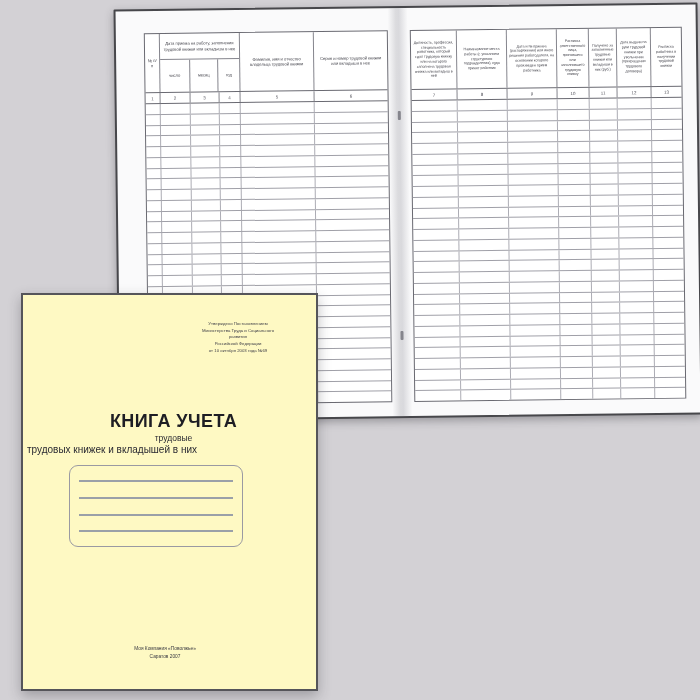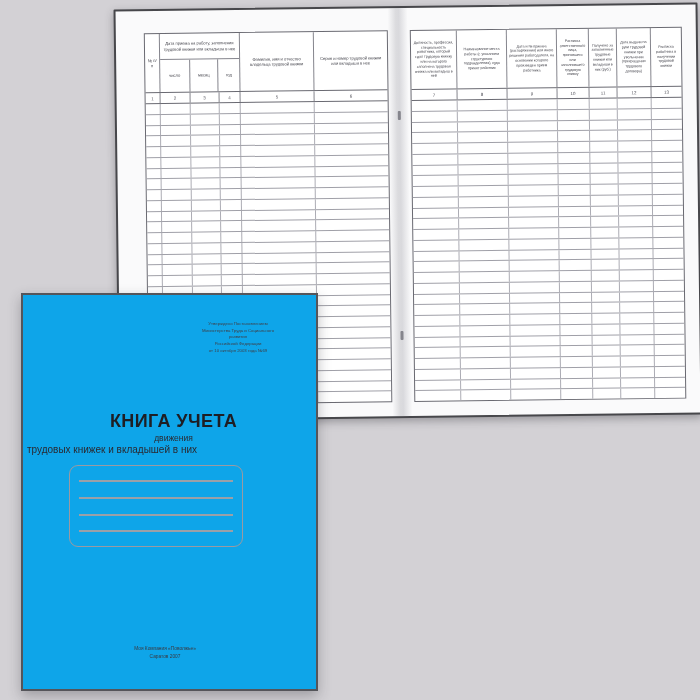--- a/index.html
+++ b/index.html
@@ -43,21 +43,21 @@
   .bcell{border-right:1px solid #acacb4;box-sizing:border-box;height:100%;}
   .brow>.bcell:last-child{border-right:none;}
 
   
   .cw1{width:15px}.cw2{width:30px}.cw3{width:29px}.cw4{width:21px}.cw5{width:74px}.cw6{width:73px}
   
   .cr7{width:46px}.cr8{width:50px}.cr9{width:50px}.cr10{width:32px}.cr11{width:28px}.cr12{width:34px}.cr13{width:30px}
 
   
   .cover{position:absolute;left:21px;top:293px;width:297px;height:398px;
-         background:#0ea5e9;border:2px solid #55555a;box-sizing:border-box;
+         background:#fef9c3;border:2px solid #55555a;box-sizing:border-box;
          box-shadow:0 5px 12px rgba(40,40,45,.30);z-index:2;}
   .approval{position:absolute;left:170px;top:26px;width:90px;text-align:center;
             font-size:4.3px;line-height:1.55;color:#3f3f47;}
   .cover-title{position:absolute;left:4px;top:116px;width:100%;text-align:center;
                font-weight:bold;font-size:18px;letter-spacing:.4px;color:#1e1e24;}
   .cover-sub1{position:absolute;left:4px;top:138px;width:100%;text-align:center;font-size:8.5px;color:#2a2a32;}
   .cover-sub2{position:absolute;left:4px;top:149px;width:100%;font-size:10px;color:#2a2a32;}
   .orgbox{position:absolute;left:46px;top:170px;width:172px;height:80px;
           border:1.5px solid #9a9aa2;border-radius:9px;}
   .orgline{position:absolute;left:9px;right:9px;height:1.5px;background:#9aa0a8;}
@@ -603,21 +603,21 @@
   </div>
 
   <div class="cover">
     <div class="approval">
       <div>Утверждено Постановлением</div>
       <div>Министерства Труда и Социального развития</div>
       <div>Российской Федерации</div>
       <div>от 10 октября 2003 года №69</div>
     </div>
     <div class="cover-title">КНИГА УЧЕТА</div>
-    <div class="cover-sub1">движения</div>
+    <div class="cover-sub1">трудовые</div>
     <div class="cover-sub2">трудовых книжек и вкладышей в них</div>
     <div class="orgbox">
       <div class="orgline l1"></div>
       <div class="orgline l2"></div>
       <div class="orgline l3"></div>
       <div class="orgline l4"></div>
     </div>
     <div class="publisher">
       <div>Моя Компания «Поволжье»</div>
       <div>Саратов 2007</div>

